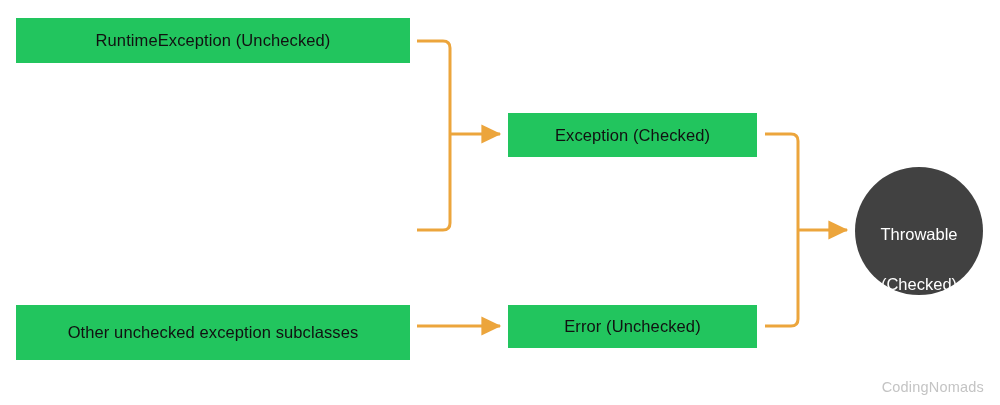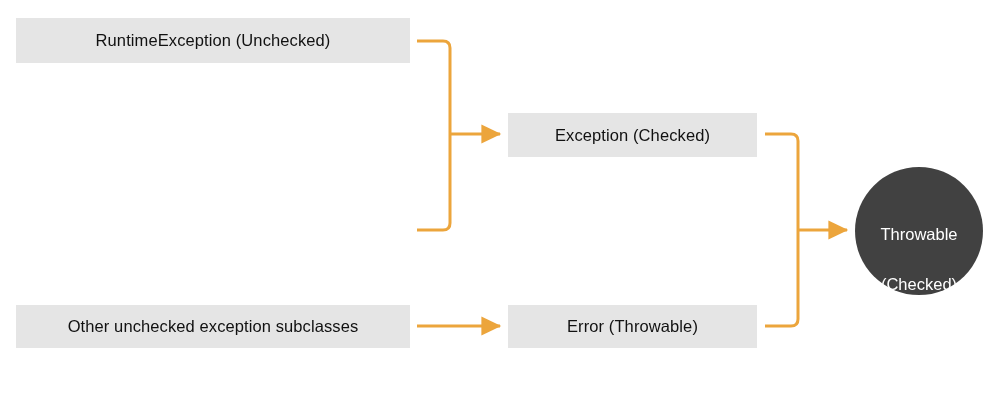--- a/index.html
+++ b/index.html
@@ -26,31 +26,31 @@
     width: 1000px;
     height: 405px;
     pointer-events: none;
   }
   
   .node-box {
     position: absolute;
     display: flex;
     align-items: center;
     justify-content: center;
-    background: #e5e5e5;
+    background: #22c55e;
     color: #111111;
     font-size: 16.5px;
     font-weight: 400;
     letter-spacing: 0.1px;
     white-space: nowrap;
     box-sizing: border-box;
   }
   .node-box.n0 { left: 16px;  top: 18px;  width: 394px; height: 45px; }
   .node-box.n1 { left: 16px;  top: 208px; width: 394px; height: 44px; }
-  .node-box.n2 { left: 16px;  top: 305px; width: 394px; height: 43px; }
+  .node-box.n2 { left: 16px;  top: 305px; width: 394px; height: 55px; }
   .node-box.n3 { left: 508px; top: 113px; width: 249px; height: 44px; text-align: center; }
   .node-box.n4 { left: 508px; top: 305px; width: 249px; height: 43px; }
 
   
   .node-circle {
     position: absolute;
     left: 855px;
     top: 167px;
     width: 128px;
     height: 128px;
@@ -114,22 +114,23 @@
 
   <div class="node-box n2">
     <span>Other unchecked exception subclasses</span>
   </div>
 
   <div class="node-box n3">
     <span>Exception (Checked)</span>
   </div>
 
   <div class="node-box n4">
-    <span>Error (Throwable)</span>
+    <span>Error (Unchecked)</span>
   </div>
 
   <div class="node-circle">
     <span class="ln">Throwable</span>
     <span class="ln">(Checked)</span>
   </div>
 
+  <div class="watermark">CodingNomads</div>
 
 </div>
 
 </body></html>

